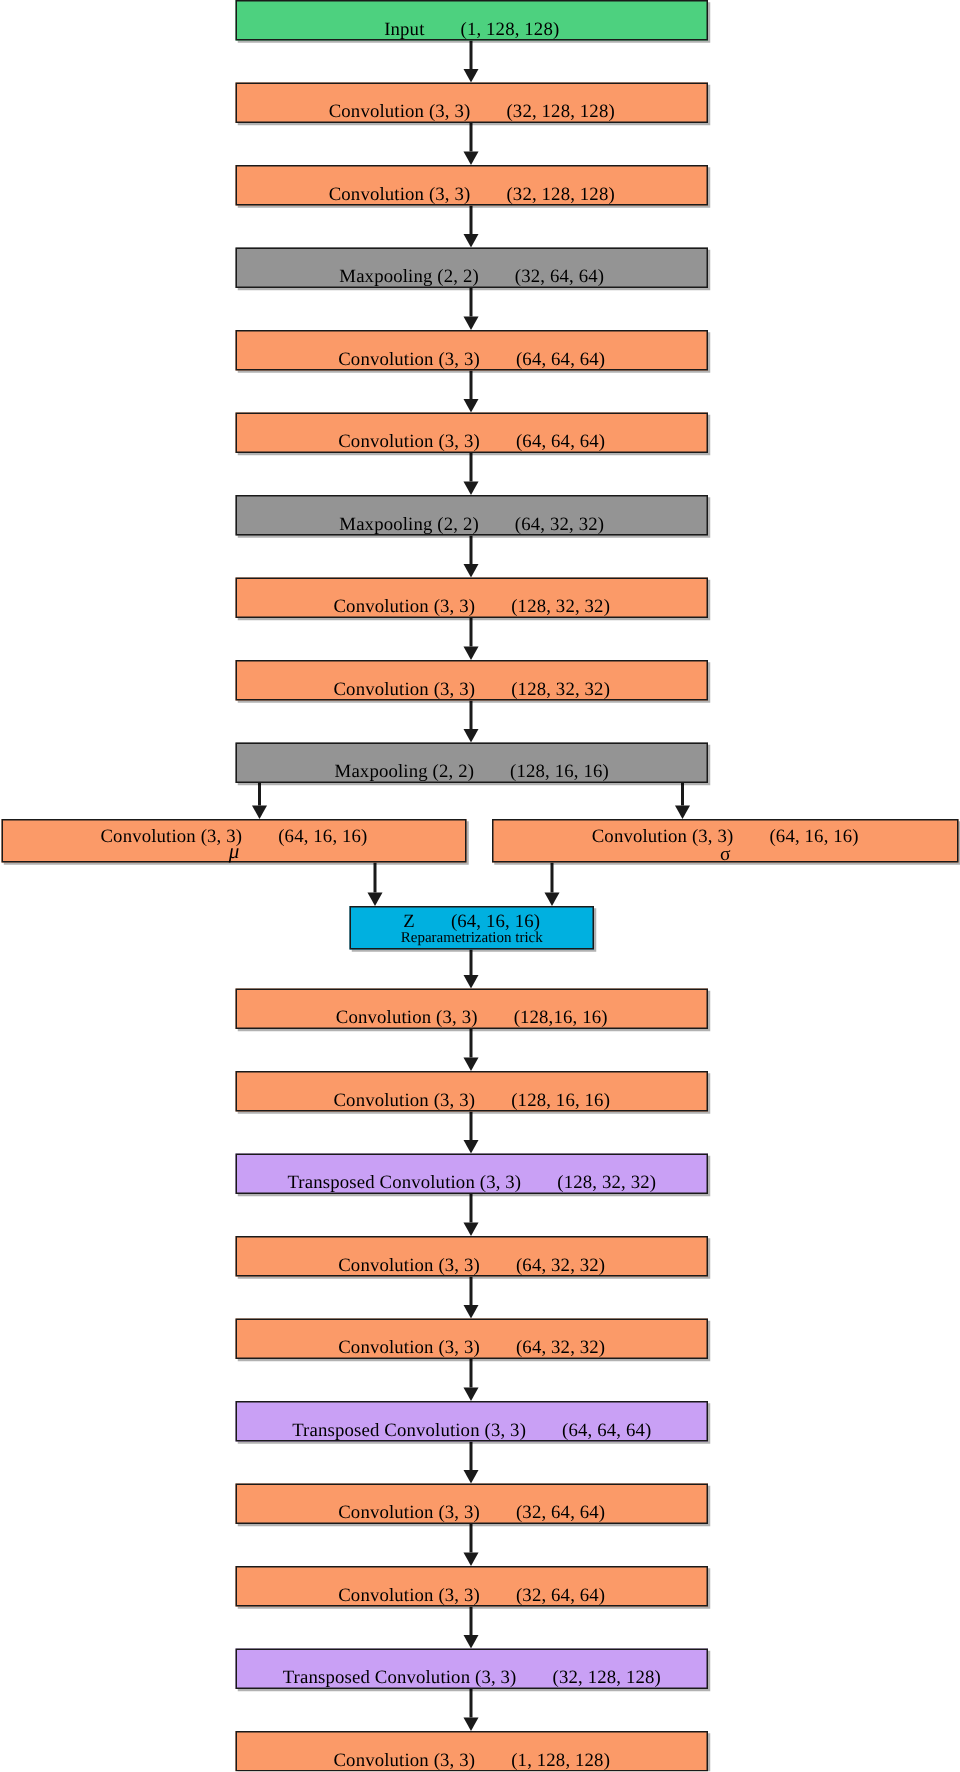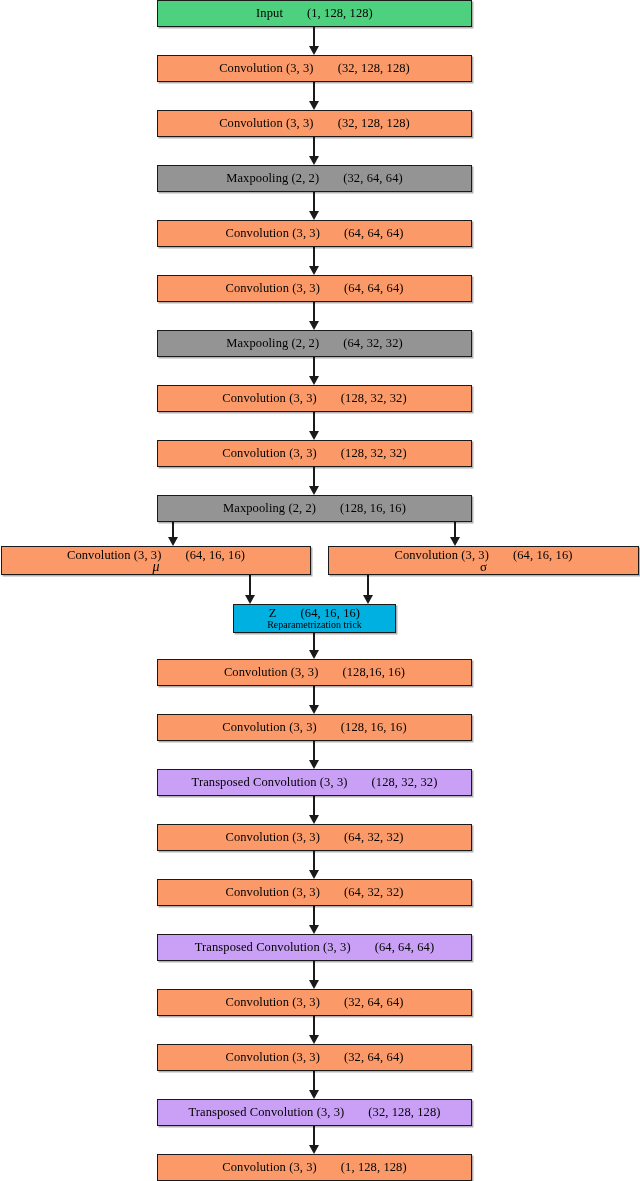--- a/index.html
+++ b/index.html
@@ -17,21 +17,21 @@
     background: #ffffff;
     overflow: hidden;
   }
   .node {
     position: absolute;
     box-sizing: border-box;
     border: 1.4px solid #1a1a1a;
     display: flex;
     flex-direction: column;
     align-items: center;
-    justify-content: center;
+    justify-content: flex-end;
     font-size: 12.5px;
     line-height: 13px;
     color: #000000;
     text-align: center;
     white-space: nowrap;
     box-shadow: 1.5px 1.5px 0 rgba(0,0,0,0.30);
   }
   .node .row1 {
     display: flex;
     align-items: baseline;

